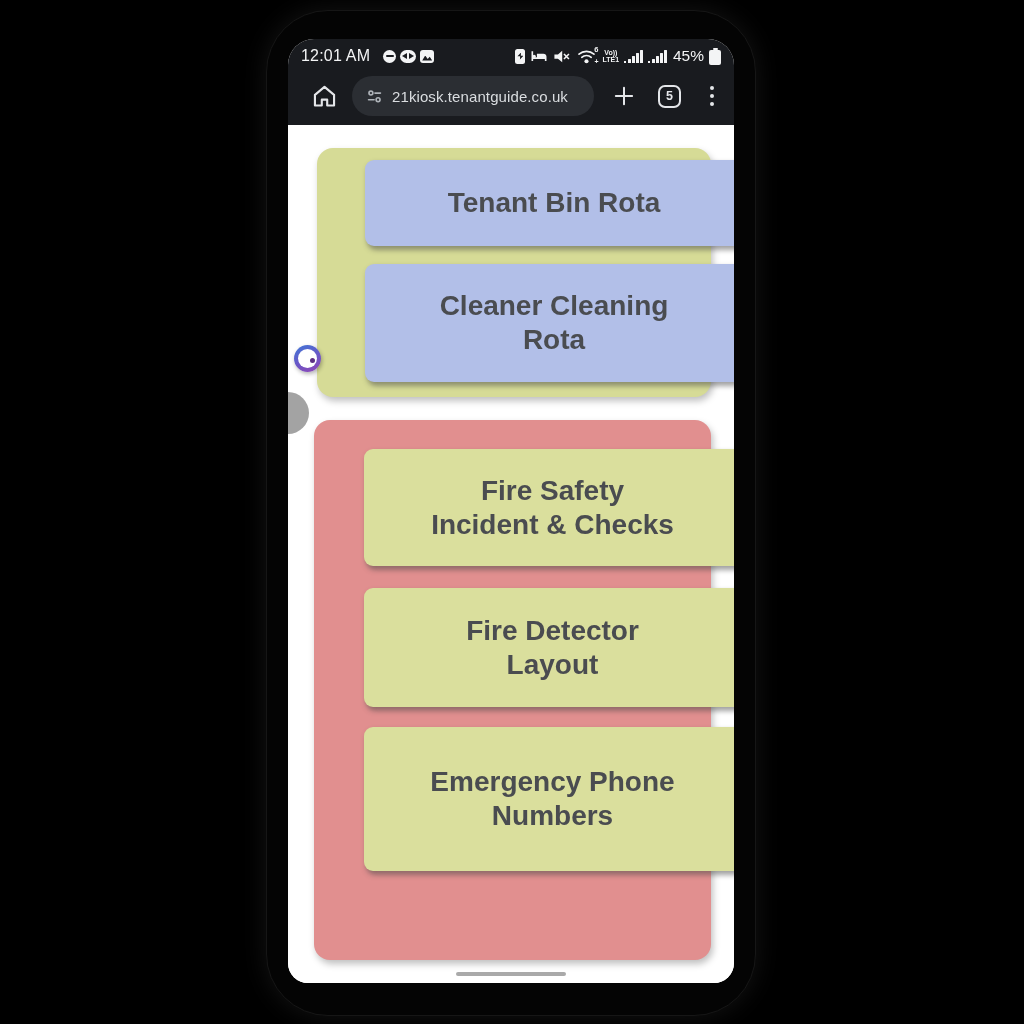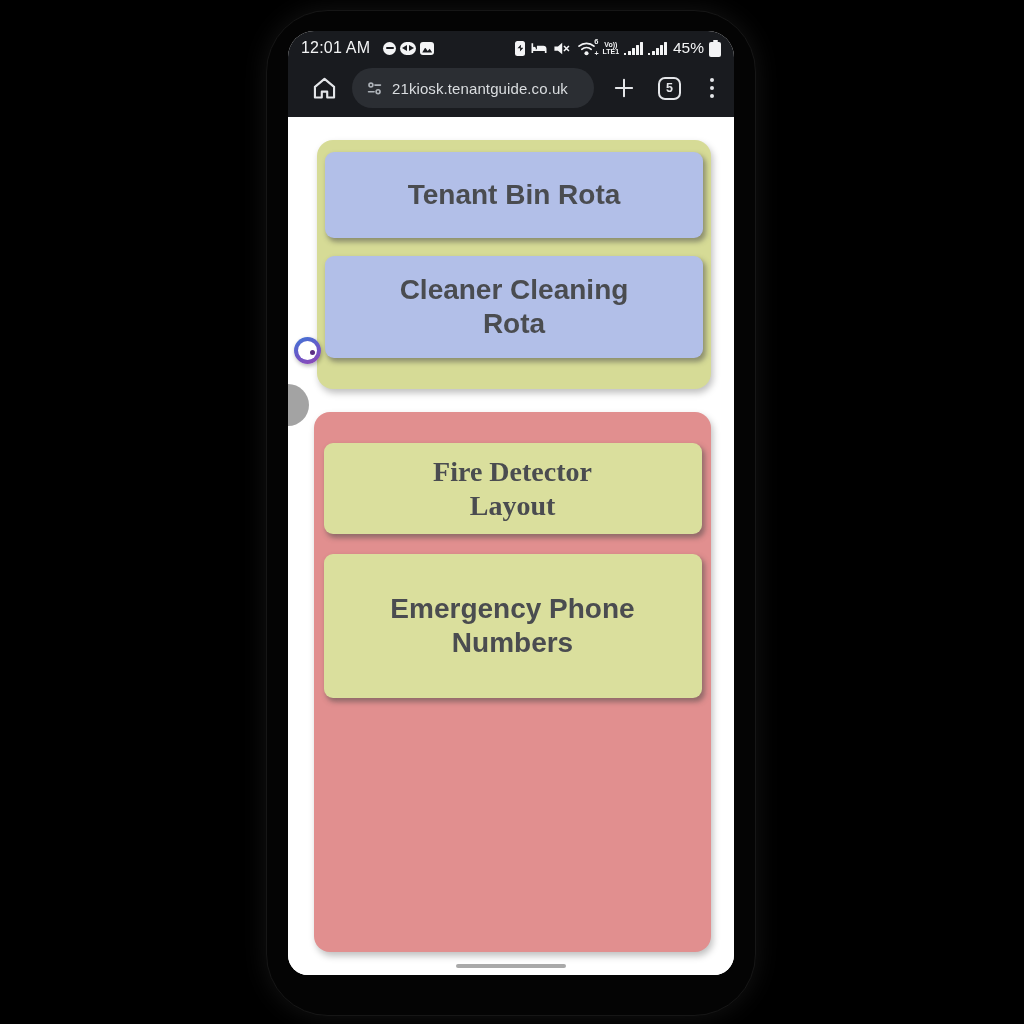--- a/index.html
+++ b/index.html
@@ -4,21 +4,21 @@
 <style>
   * { margin:0; padding:0; box-sizing:border-box; }
   html,body { width:1024px; height:1024px; background:#000; overflow:hidden;
               font-family:"Liberation Sans","DejaVu Sans",sans-serif; }
   .stage { position:relative; width:1024px; height:1024px; background:#000; }
 
   
   .phone { position:absolute; left:266px; top:10px; width:490px; height:1006px;
            background:#040404; border-radius:62px; border:1px solid #161616;
            box-shadow:0 0 26px rgba(25,25,25,.8); }
-  .screen { position:absolute; left:21px; top:20px; width:446px; height:944px;
+  .screen { position:absolute; left:21px; top:28px; width:446px; height:944px;
             border-radius:26px 26px 20px 20px; overflow:hidden; background:#fff;
             display:flex; flex-direction:column; }
 
   
   .top-chrome { background:#191b1f; }
   .status-bar { height:34px; display:flex; align-items:center;
                 justify-content:space-between; padding:0 13px; color:#f3f4f5; }
   .sb-left, .sb-right { display:flex; align-items:center; }
   .sb-time { font-size:16px; letter-spacing:.2px; margin-right:9px; }
   .sb-left .sbi { margin-left:4px; }
@@ -71,28 +71,28 @@
   .content { flex:1; position:relative; background:#fff; overflow:hidden; }
   .group { border-radius:16px; box-shadow:2px 4px 7px rgba(0,0,0,.25); }
   .group-olive { position:absolute; left:29px; top:23px; width:394px; height:249px;
                  background:var(--container-olive,#d6db96); padding:12px 8px; }
   .group-pink  { position:absolute; left:26px; top:295px; width:397px; height:540px;
                  background:var(--container-pink,#e18f8f); padding:9px 9.5px; }
   .btn { display:flex; align-items:center; justify-content:center; width:378px;
          border:none; border-radius:9px; cursor:pointer; text-align:center;
          font-family:inherit; font-size:28px; font-weight:600; line-height:1.2;
          color:var(--button-text,#4a4c50); white-space:pre-line;
-         box-shadow:2.5px 3.5px 5px rgba(70,70,70,.5); }
+         box-shadow:2.5px 3.5px 5px rgba(70,70,70,.5);margin-left:40px; }
   .btn-blue  { background:var(--button-blue,#b2bfe8); }
   .btn-olive { background:var(--button-olive,#dadf9d); }
   .group-olive .btn1 { height:86px; }
-  .group-olive .btn2 { height:102px; margin-top:18px; }
+  .group-olive .btn2 { height:118px; margin-top:18px; }
   .group-pink .btn1 { height:108px; }
   .group-pink .btn2 { height:117px; margin-top:20px; }
-  .group-pink .btn3 { height:91px; margin-top:22px;font-family:Liberation Serif, serif; }
+  .group-pink .btn3 { height:119px; margin-top:22px; }
   .group-pink .btn4 { height:144px; margin-top:20px; }
 
   .gesture-bar { position:absolute; left:50%; transform:translateX(-50%); bottom:7px;
                  width:110px; height:4px; border-radius:2px; background:#a9a9a9; }
 
   .float-ring { position:absolute; left:6px; top:220px; width:27px; height:27px; border-radius:50%;
                 background:linear-gradient(155deg,#4b6ed2 15%,#6c56c6 55%,#8a49b8 90%);
                 box-shadow:1px 2px 4px rgba(0,0,0,.3); }
   .float-ring::before { content:""; position:absolute; inset:4px; background:#fff; border-radius:50%; }
   .float-ring::after { content:""; position:absolute; left:16px; top:13px; width:5px; height:5px;
@@ -201,20 +201,22 @@
 
       <div class="content">
 
         <div class="group group-olive">
           <button class="btn btn-blue btn1">Tenant Bin Rota</button>
           <button class="btn btn-blue btn2">Cleaner Cleaning
 Rota</button>
         </div>
 
         <div class="group group-pink">
+          <button class="btn btn-olive btn2">Fire Safety
+Incident &amp; Checks</button>
           <button class="btn btn-olive btn3">Fire Detector
 Layout</button>
           <button class="btn btn-olive btn4">Emergency Phone
 Numbers</button>
         </div>
 
         <div class="float-ring"></div>
         <div class="edge-handle"></div>
         <div class="gesture-bar"></div>
       </div>

